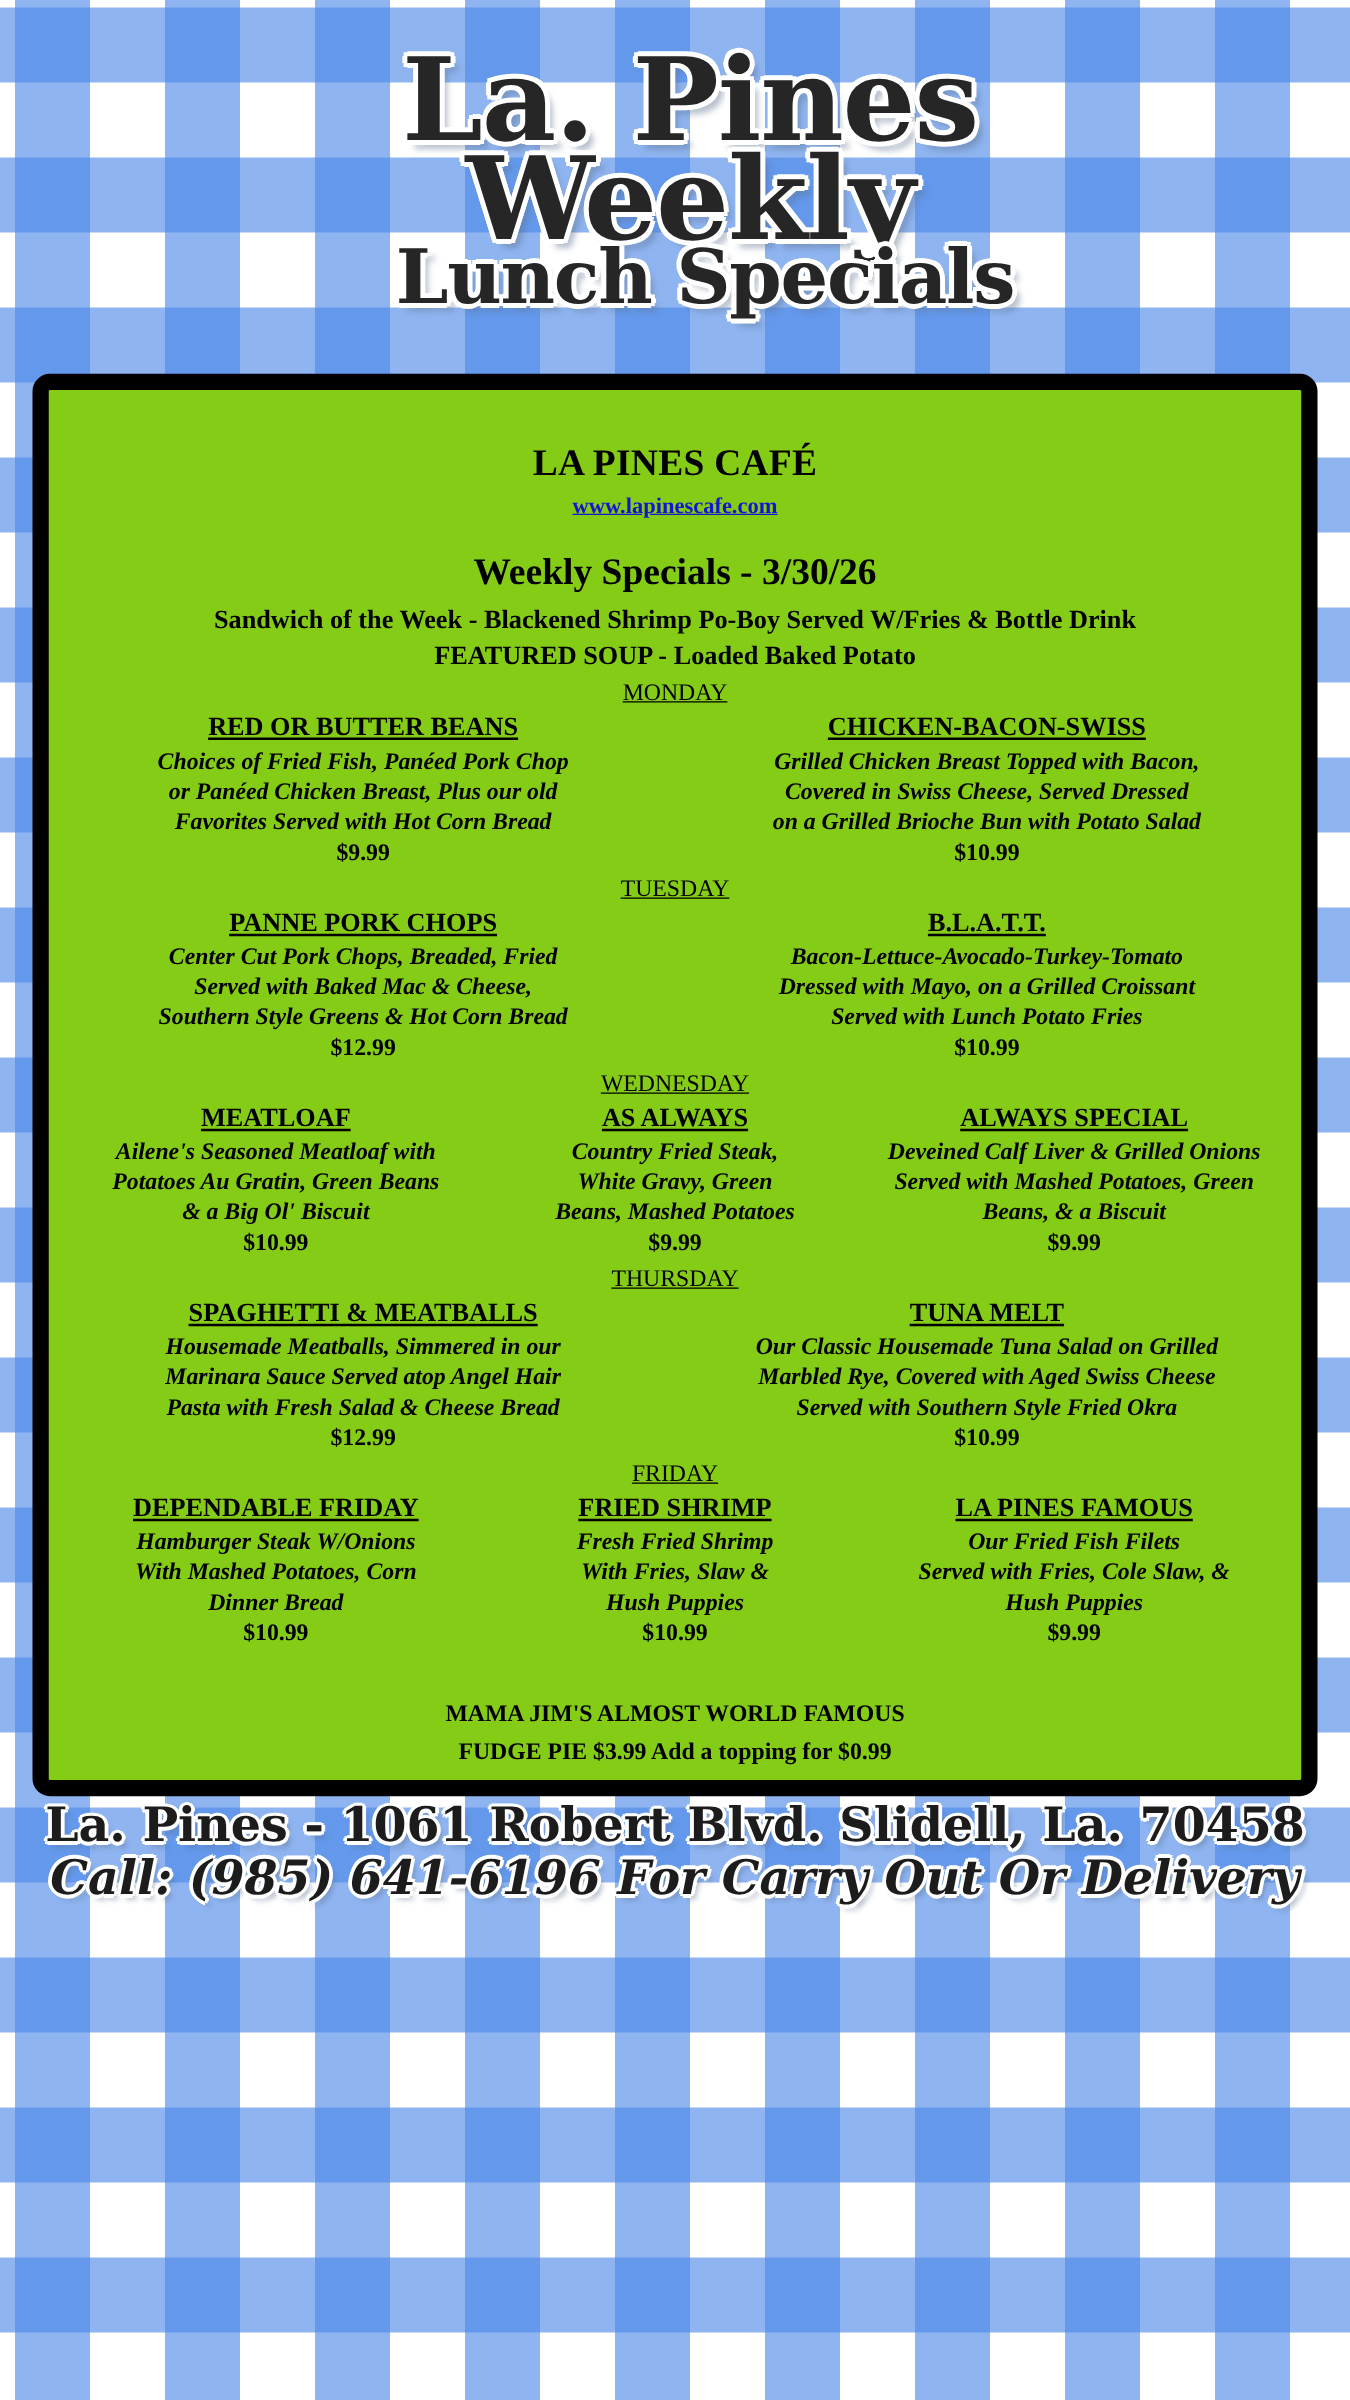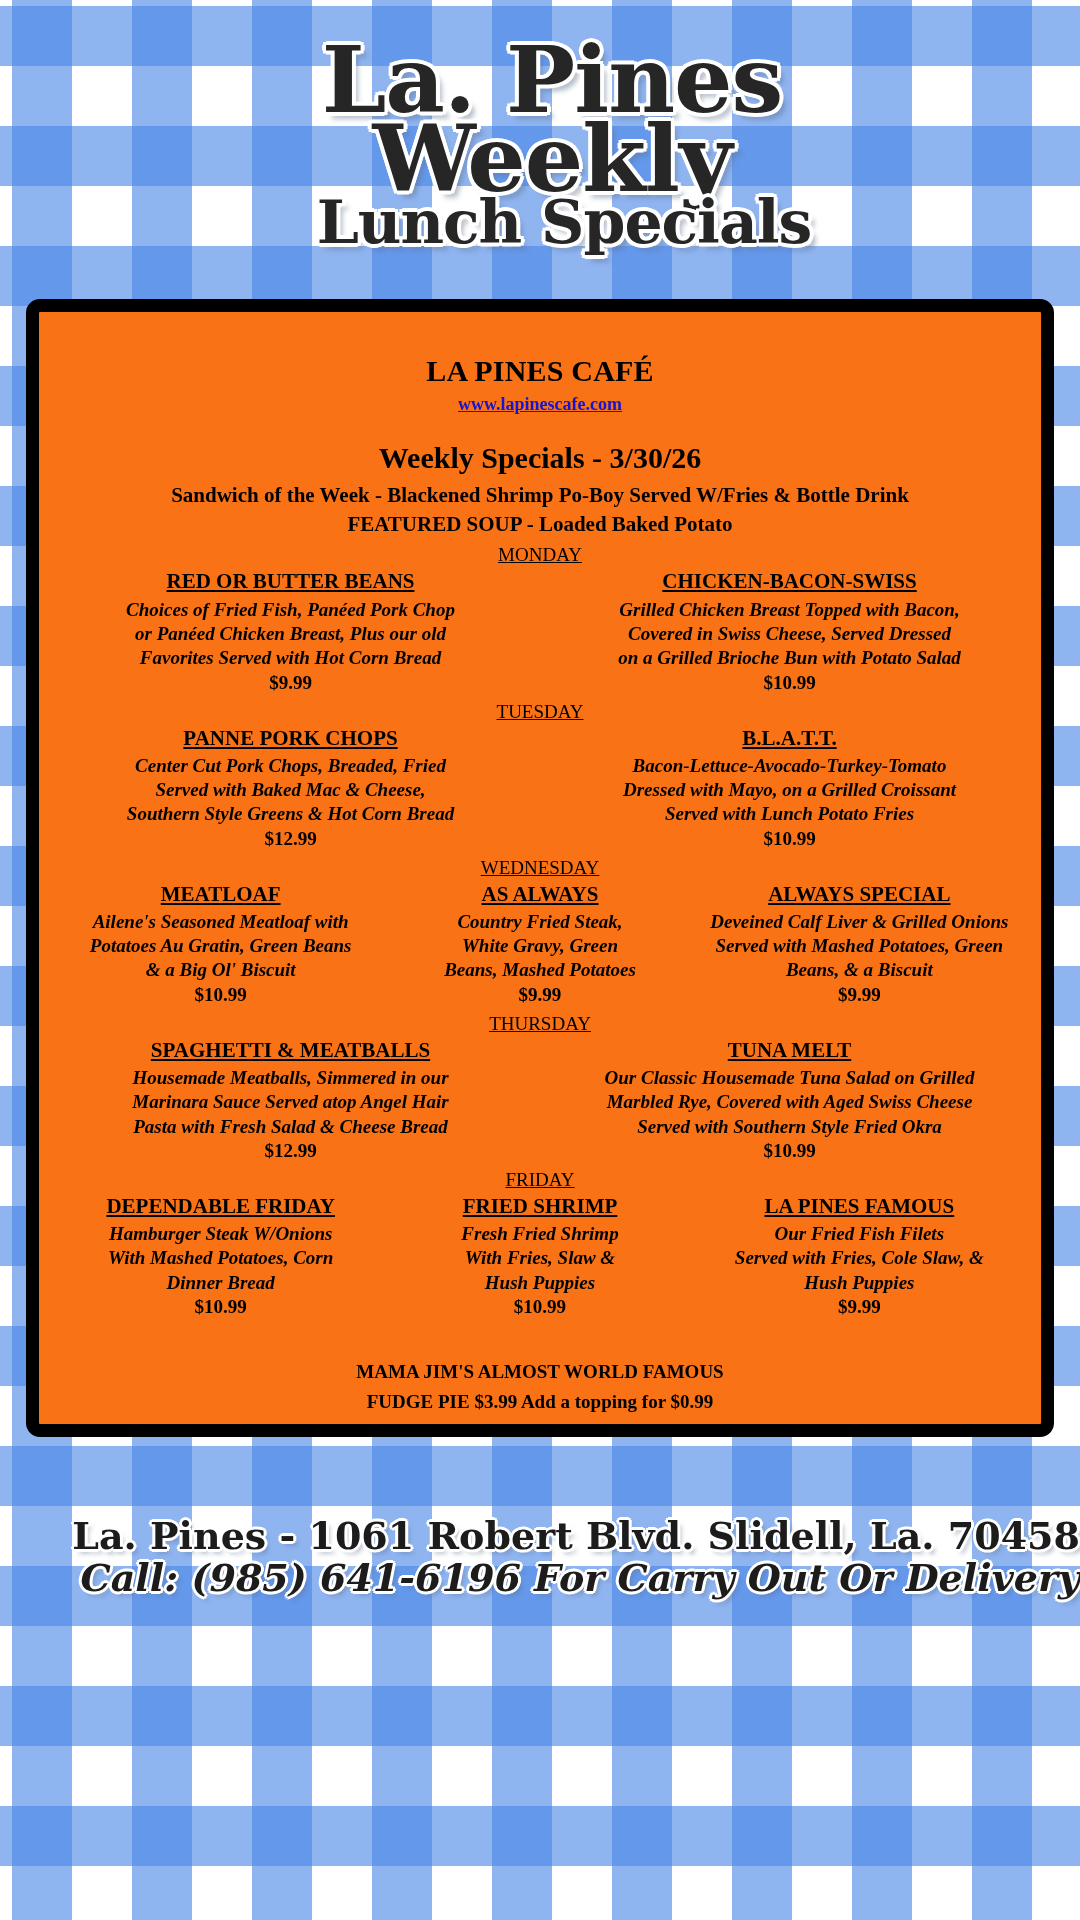--- a/index.html
+++ b/index.html
@@ -59,21 +59,21 @@
   .title-line-2 { font-size: 92px; margin-top: -6px; }
   .title-line-3 { font-size: 60px; margin-top: -6px; padding-left: 24px; }
 
   
   #menu-card {
     position: absolute;
     left: 26px;
     top: 299px;
     width: 1028px;
     height: 1138px;
-    background: #f97316;
+    background: #84cc16;
     border: 13px solid #000000;
     border-radius: 14px;
     box-sizing: border-box;
     z-index: 8;
     overflow: hidden;
   }
   #menu-inner {
     padding: 30px 22px 10px 22px;
     text-align: center;
     color: #000000;
@@ -147,23 +147,23 @@
     font-weight: bold;
     line-height: 1.45;
     margin: 2px 0;
   }
   #dessert-block { margin-top: 40px; }
 
   
   #bottom-banner {
     position: absolute;
     left: 0;
-    top: 1516px;
+    top: 1440px;
     width: 1080px;
-    text-align: right;
+    text-align: center;
     z-index: 6;
   }
   .banner-line {
     font-family: "DejaVu Serif", "Liberation Serif", serif;
     font-weight: bold;
     color: #1c1c1c;
     line-height: 1.06;
     white-space: nowrap;
     text-shadow:
       -2px -2px 0 #ffffff,  2px -2px 0 #ffffff,

